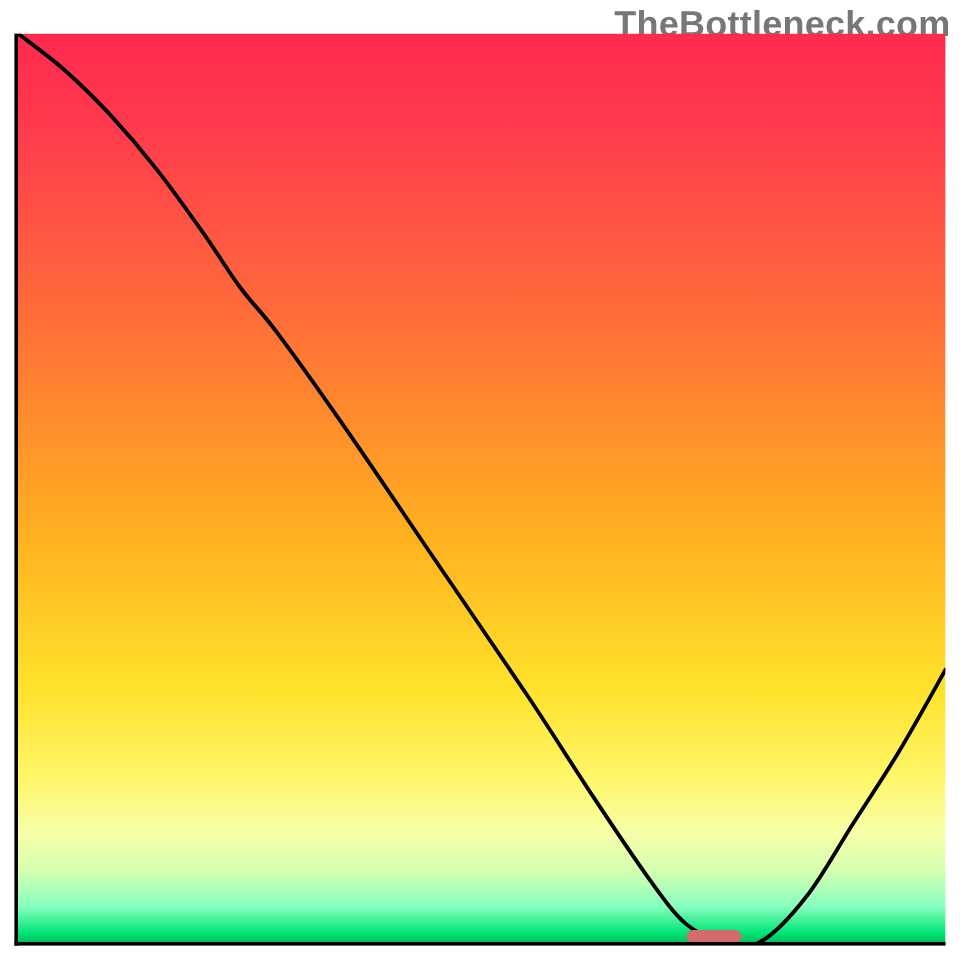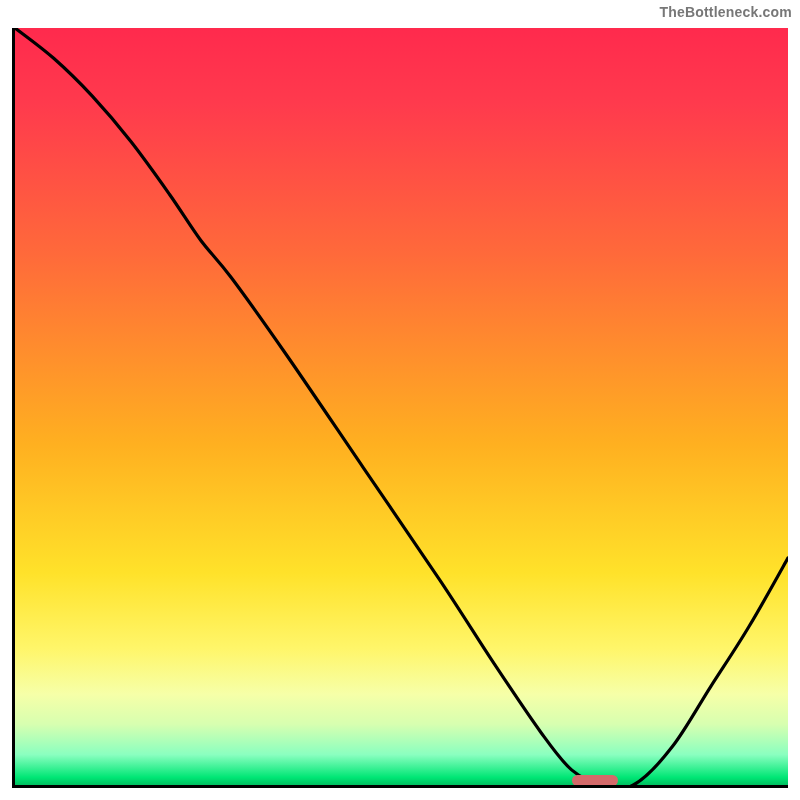--- a/index.html
+++ b/index.html
@@ -12,21 +12,21 @@
   }
   .frame {
     position: relative;
     width: 800px;
     height: 800px;
   }
   .watermark {
     position: absolute;
     top: 4px;
     right: 8px;
-    font-size: 14px;
+    font-size: 30px;
     font-weight: bold;
     color: #777;
     letter-spacing: 0.2px;
   }
   .plot-border {
     position: absolute;
     left: 12px;
     top: 28px;
     width: 776px;
     height: 760px;

